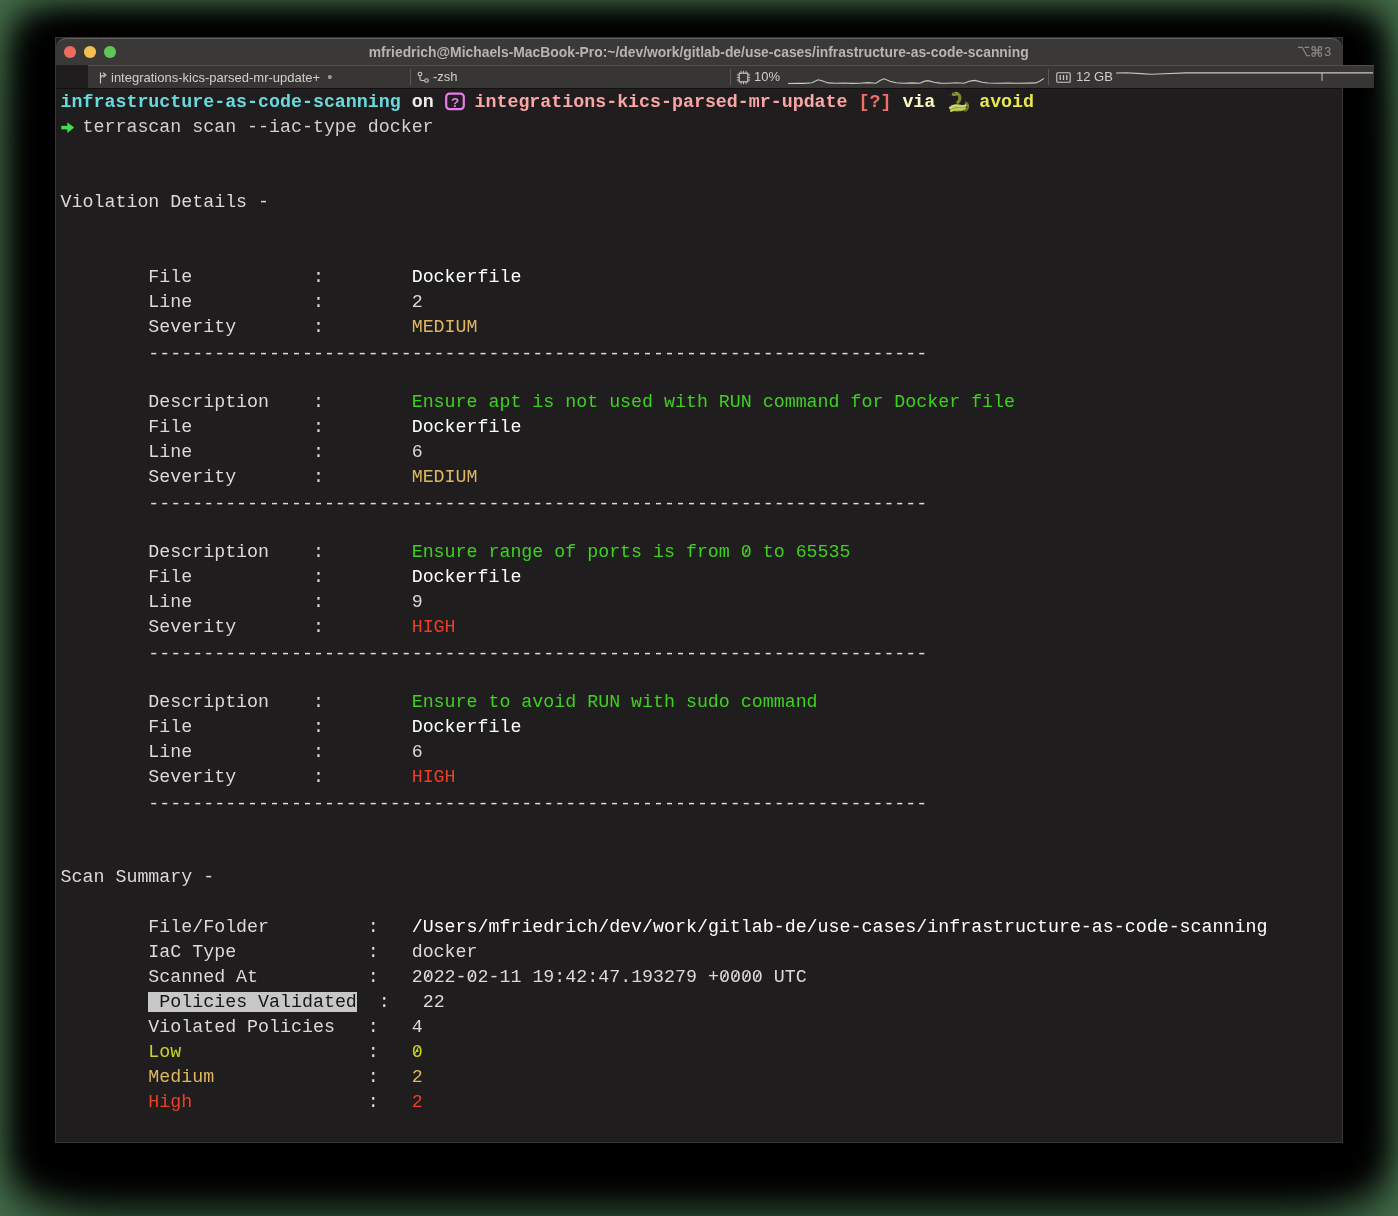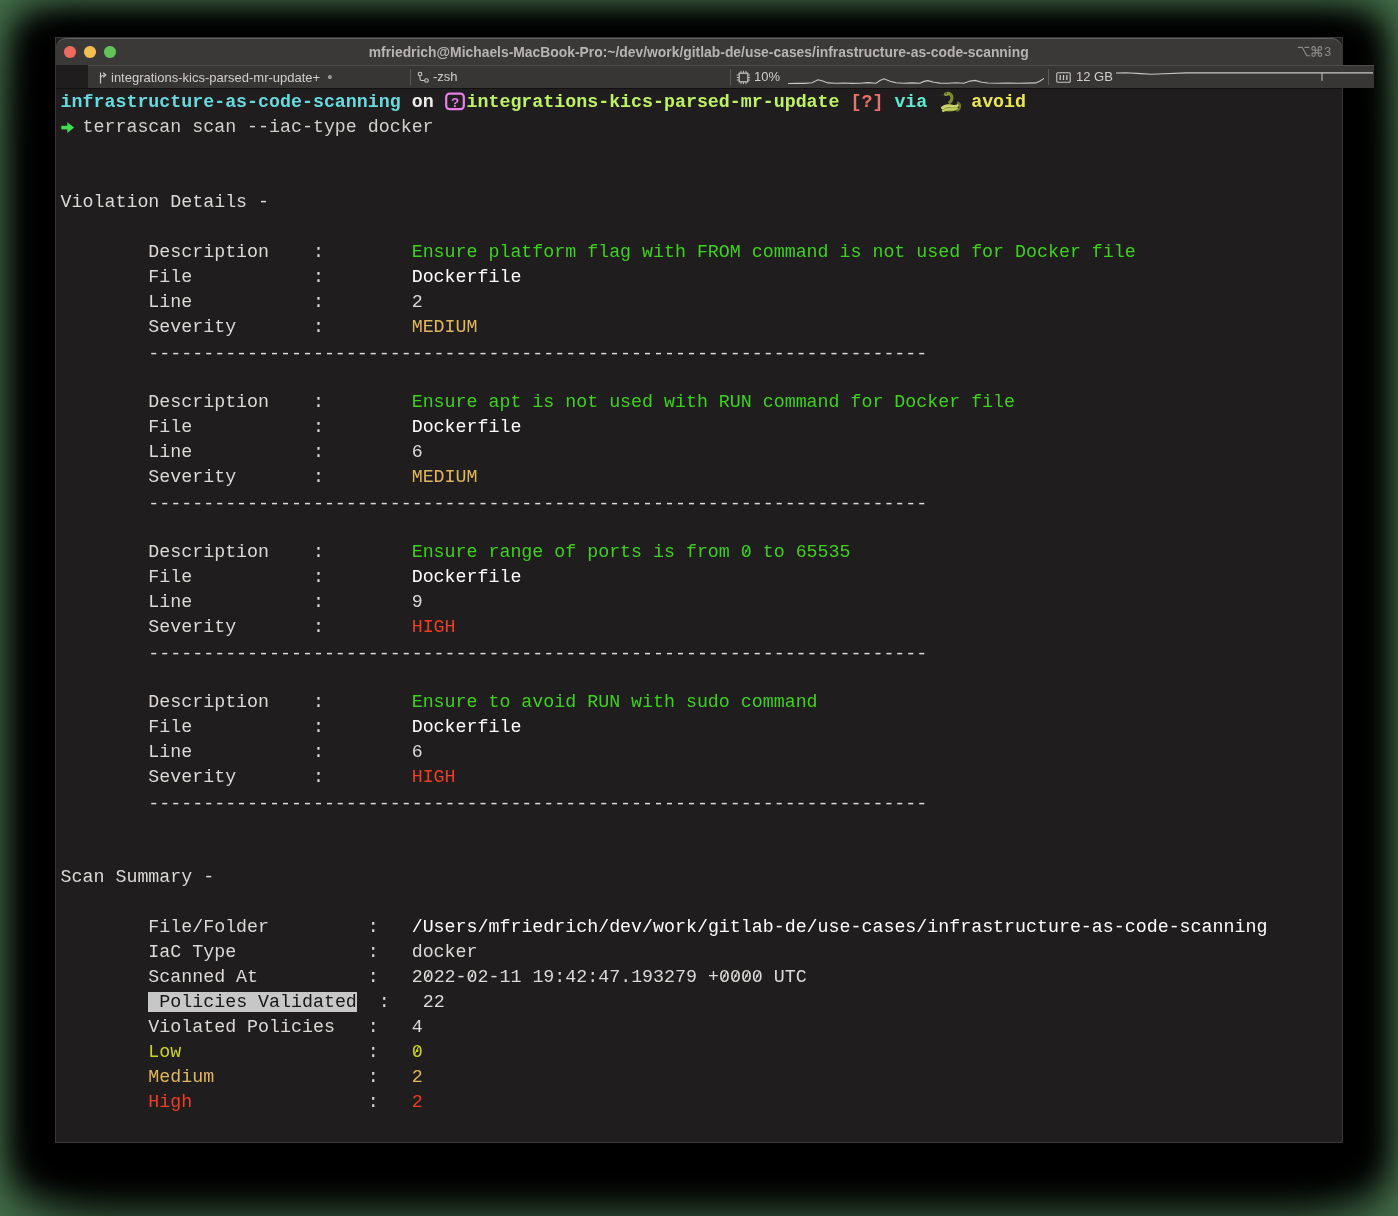--- a/index.html
+++ b/index.html
@@ -15,21 +15,21 @@
   font:bold 15.5px "Liberation Sans",sans-serif;color:#b7b5b3;white-space:nowrap;}
 #title>span{display:inline-block;transform:scaleX(0.895);transform-origin:center;}
 #hotkey{position:absolute;right:11px;top:6px;height:13px;}
 .sb{font:13px "Liberation Sans",sans-serif;color:#d0cecd;position:absolute;top:0;height:22px;line-height:21px;white-space:nowrap;}
 .sep{position:absolute;top:3px;width:1px;height:16px;background:#5c5a58;}
 #term{position:absolute;left:0;top:52px;width:100%;bottom:0;overflow:hidden;
   font:18.3px "Liberation Mono",monospace;}
 .ln{position:absolute;left:4.6px;white-space:pre;line-height:25px;height:25px;color:#dcdad8;}
 .b{font-weight:bold;}
 .cy{color:#68dade;}
-.ma{color:#bef264;}
+.ma{color:#fca5a5;padding-left:8px;}
 .rd{color:#ef706a;}
 .ye{color:#e9e74f;}
 .gr{color:#3fd11f;}
 .bl{color:#ffffff;}
 .gold{color:#e0b75e;}
 .hred{color:#ee3e26;}
 .lowy{color:#ccd325;}
 .hl{background:#c7c7c7;color:#161616;padding-left:11px;}
 .z{position:relative;}
 .z::after{content:"";position:absolute;left:4.8px;top:4.4px;width:1.3px;height:9.4px;background:currentColor;transform:rotate(27deg);}
@@ -97,36 +97,35 @@
     <svg class="sbsvg" style="position:absolute;left:1028px;top:0" width="257" height="22" viewBox="0 0 257 22">
         <polyline points="0,7.0 10,6.8 25,7.6 35,8.3 48,7.7 70,6.9 95,6.9 257,6.9" fill="none" stroke="#c9c7c5" stroke-width="1.1"></polyline>
         <line x1="206" y1="6.9" x2="206" y2="14.8" stroke="#c9c7c5" stroke-width="1"></line>
       </svg>
   </div>
   <div id="barline"></div>
   <div id="term">
 <div class="ln" style="top:0px"><span class="b cy">infrastructure-as-code-scanning</span><span class="b" style="color:#f0eeec"> on </span><span class="ib"><svg width="22" height="25" viewBox="0 0 22 25" style="position:absolute;left:0;top:0">
             <rect x="1.2" y="3.6" width="17.6" height="15.6" rx="3.4" fill="none" stroke="#e97de9" stroke-width="2.2"></rect>
             <text x="10" y="16.5" text-anchor="middle" font-family="Liberation Sans" font-size="13.5" font-weight="bold" fill="#e97de9">?</text>
-          </svg></span><span class="b ma">integrations-kics-parsed-mr-update</span><span class="b rd"> [?] </span><span class="b" style="color:#5eead4">via </span><span class="ib"><svg width="24" height="25" viewBox="0 0 24 25" style="position:absolute;left:0;top:0">
+          </svg></span><span class="b ma">integrations-kics-parsed-mr-update</span><span class="b rd"> [?] </span><span class="b" style="color:#fef9c3">via </span><span class="ib"><svg width="24" height="25" viewBox="0 0 24 25" style="position:absolute;left:0;top:0">
             <ellipse cx="11.5" cy="18" rx="8.3" ry="3.4" fill="#8e9a38"></ellipse>
             <path d="M3.5 18.6 Q7.5 14.6 13.5 15.9 Q18.5 17 20.8 14.6" stroke="#ccd36c" stroke-width="2.6" fill="none"></path>
             <path d="M4.2 21.2 Q9 18.8 14.5 19.3 Q18 19.5 19.8 18.2" stroke="#c3cc62" stroke-width="2.2" fill="none"></path>
             <path d="M19.2 12.2 Q22.6 13.8 21.9 17.3 Q21.3 19.9 18.3 21" stroke="#6e7c26" stroke-width="2.3" fill="none"></path>
             <path d="M10.5 3.6 Q14.2 4.4 13.9 8.5 Q13.6 11.2 10.8 13.4" stroke="#7d8a2e" stroke-width="3.1" fill="none"></path>
             <ellipse cx="9" cy="3.9" rx="3.2" ry="2" transform="rotate(-16 9 3.9)" fill="#8a9634"></ellipse>
             <circle cx="8.4" cy="3.3" r="0.8" fill="#333f12"></circle>
             <path d="M5.9 4.3 L3.2 5.5" stroke="#433939" stroke-width="0.9"></path>
           </svg></span><span class="b ye"> avoid</span></div>
 <div class="ln" style="top:25px"><span class="ib"><svg width="22" height="25" viewBox="0 0 22 25" style="position:absolute;left:0;top:0">
             <rect x="0.3" y="10.8" width="7" height="3.6" fill="#3fe04f"></rect>
             <polygon points="6.3,7.2 13.2,12.6 6.3,18" fill="#3fe04f"></polygon>
           </svg></span><span style="color:#d2d0cd">terrascan scan --iac-type docker</span></div>
 <div class="ln" style="top:100px"><span>Violation Details -</span></div>
-<div class="ln" style="top:150px"><span>        Description    :        </span><span class="gr">Ensure platform flag with FROM command is not used for Docker file</span></div>
 <div class="ln" style="top:175px"><span>        File           :        </span><span class="bl">Dockerfile</span></div>
 <div class="ln" style="top:200px"><span>        Line           :        </span><span>2</span></div>
 <div class="ln" style="top:225px"><span>        Severity       :        </span><span class="gold">MEDIUM</span></div>
 <div class="ln" style="top:250px"><span style="position:relative;top:1.5px">        -----------------------------------------------------------------------</span></div>
 <div class="ln" style="top:300px"><span>        Description    :        </span><span class="gr">Ensure apt is not used with RUN command for Docker file</span></div>
 <div class="ln" style="top:325px"><span>        File           :        </span><span class="bl">Dockerfile</span></div>
 <div class="ln" style="top:350px"><span>        Line           :        </span><span>6</span></div>
 <div class="ln" style="top:375px"><span>        Severity       :        </span><span class="gold">MEDIUM</span></div>
 <div class="ln" style="top:400px"><span style="position:relative;top:1.5px">        -----------------------------------------------------------------------</span></div>
 <div class="ln" style="top:450px"><span>        Description    :        </span><span class="gr">Ensure range of ports is from <span class="z">0</span> to 65535</span></div>

